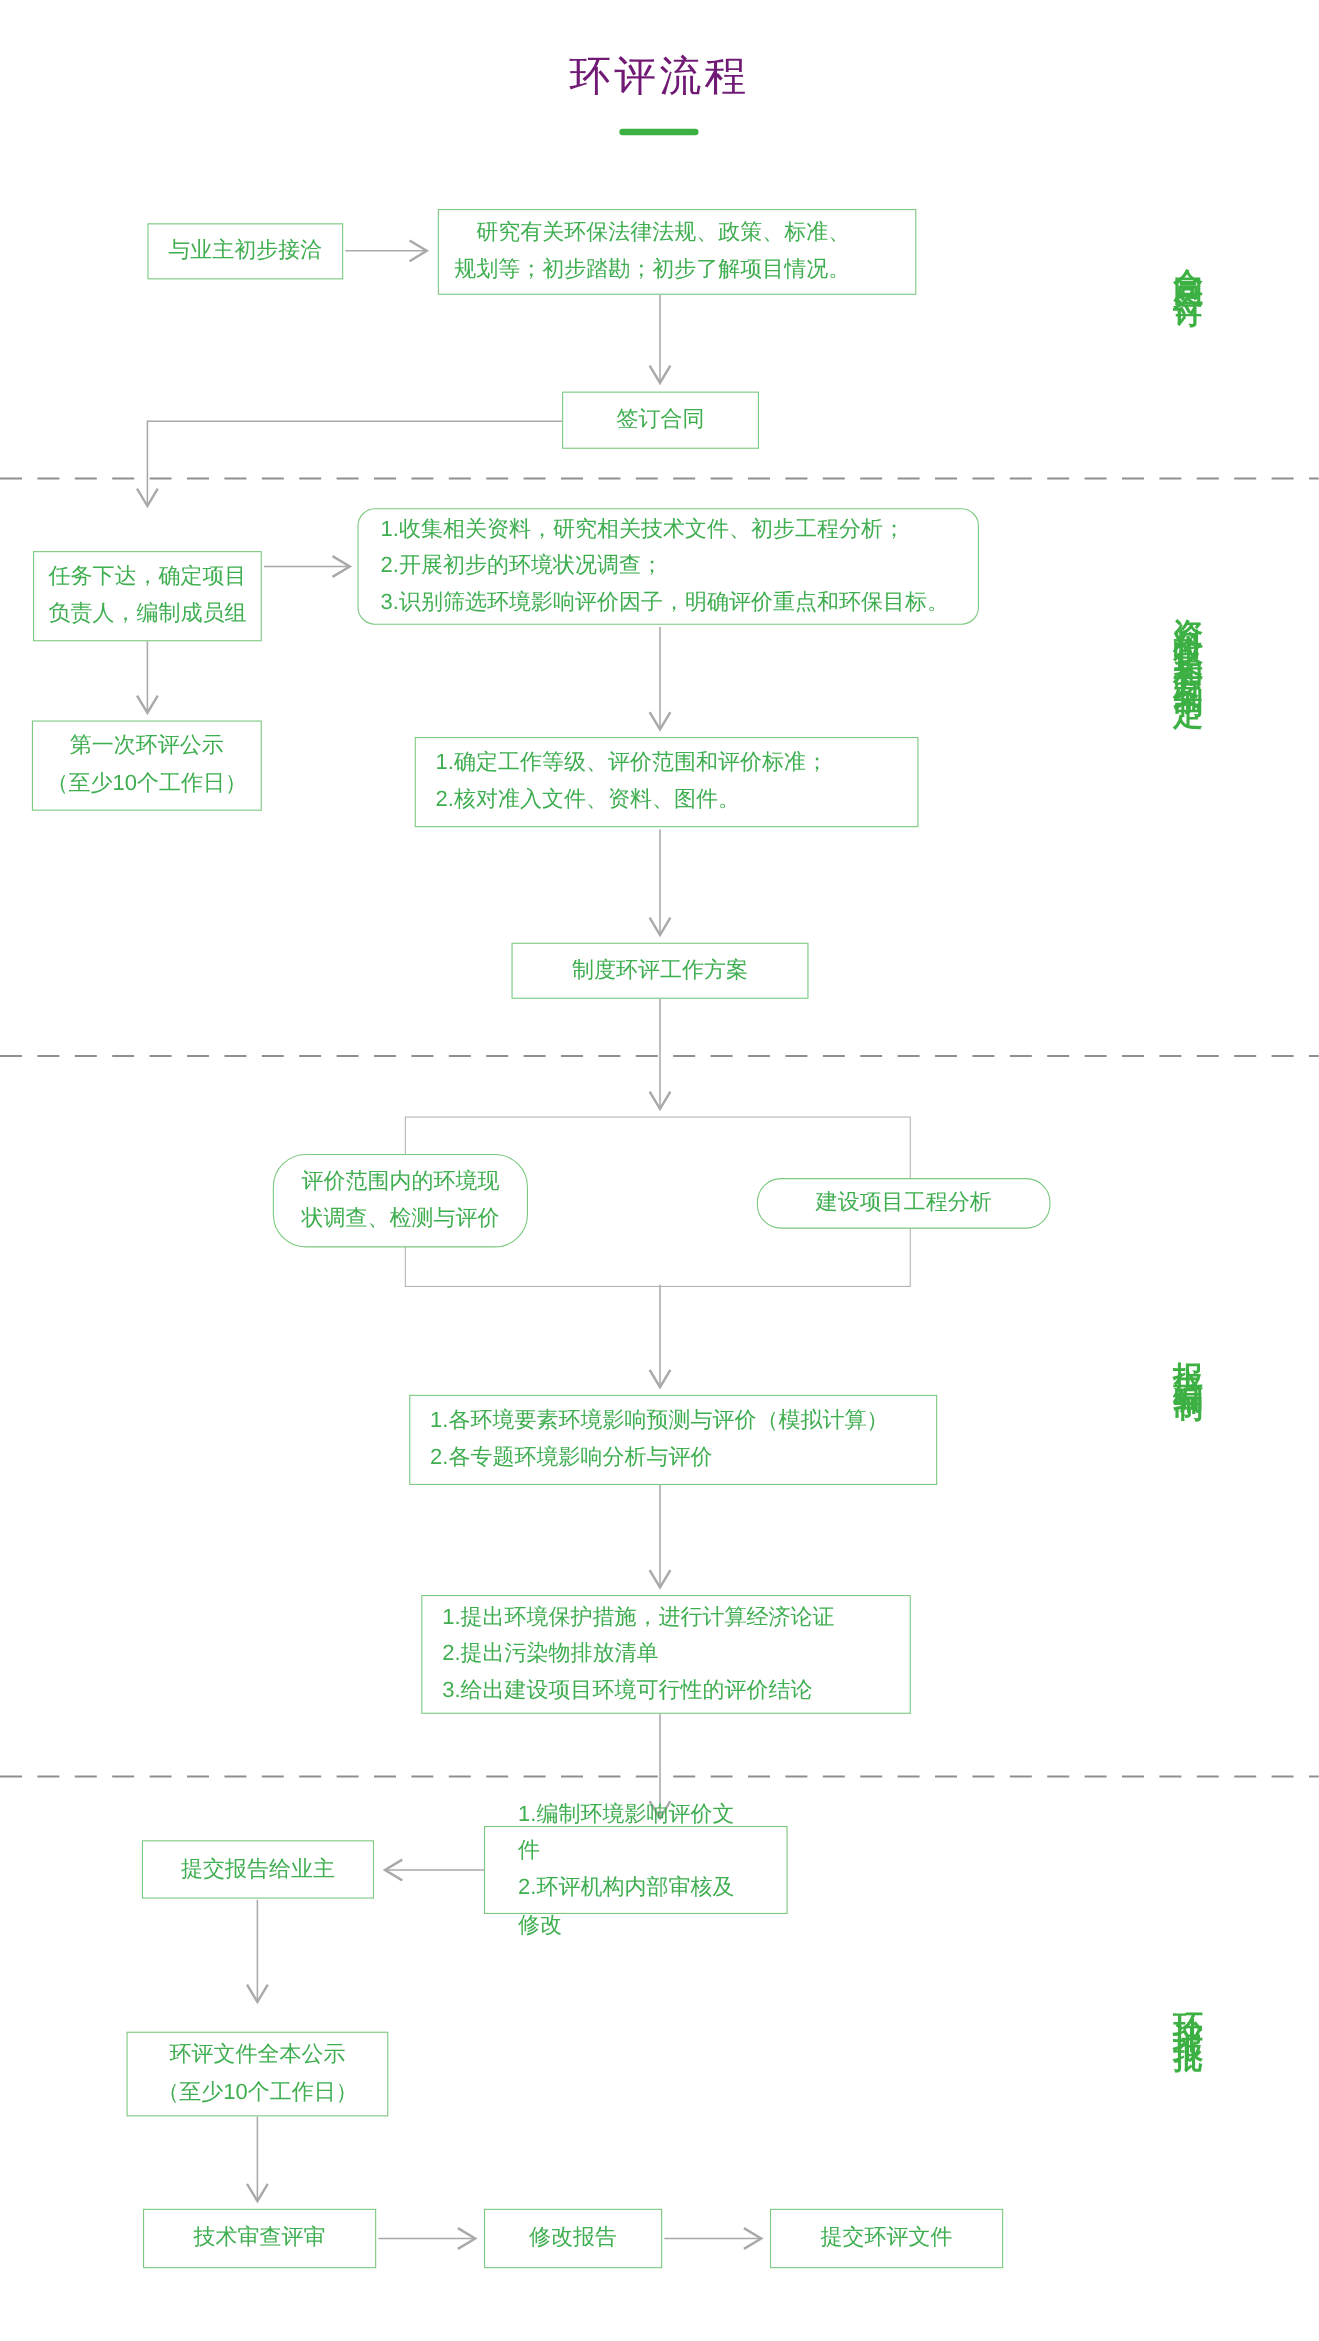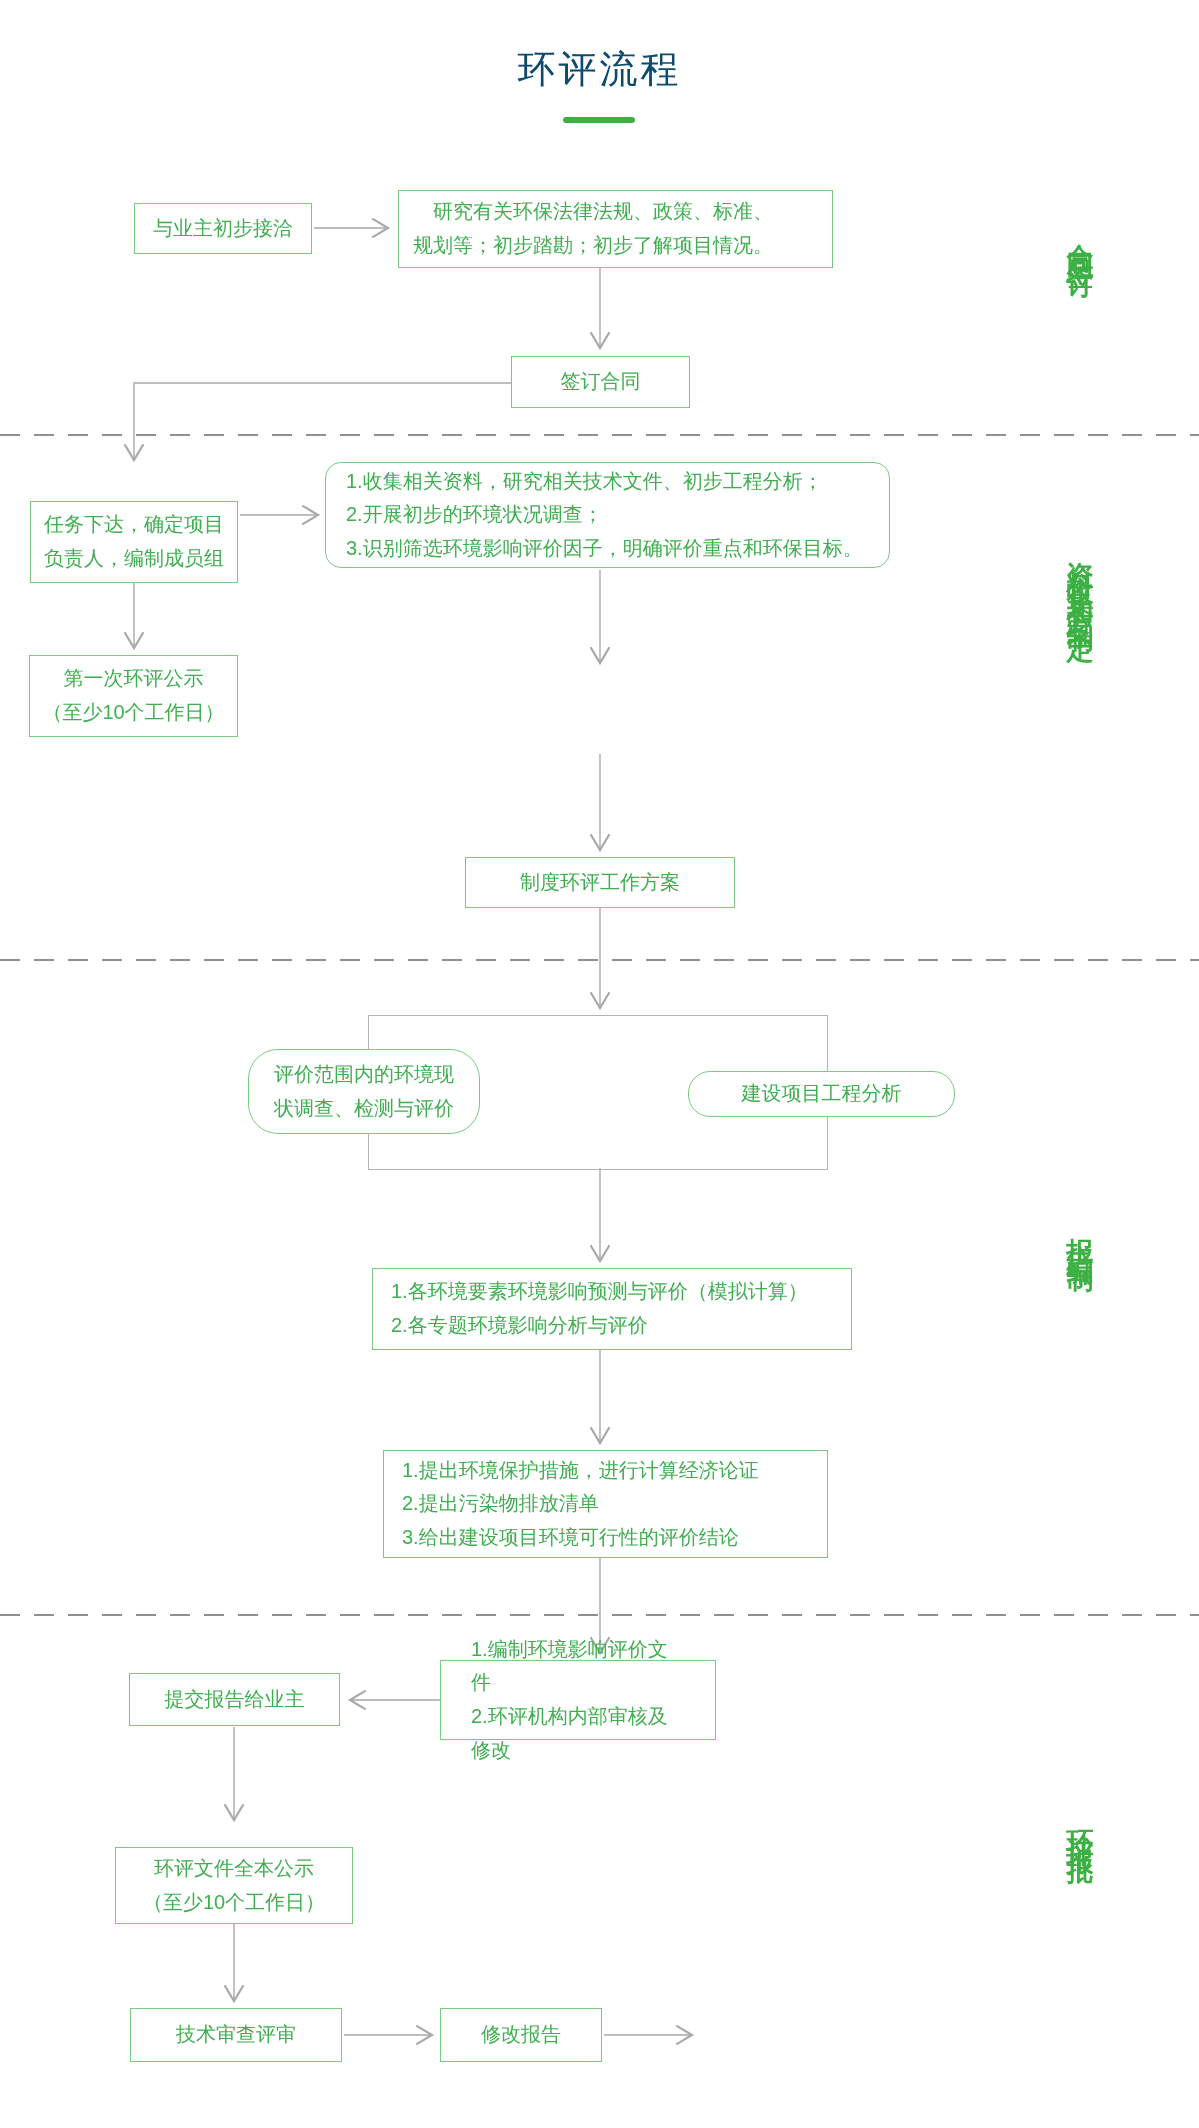--- a/index.html
+++ b/index.html
@@ -1,20 +1,20 @@
 <!DOCTYPE html>
 <html><head>
 <meta charset="utf-8">
 <style>
   html,body{margin:0;padding:0;background:#ffffff;}
   body{font-family:"Liberation Sans","DejaVu Sans",sans-serif;}
   .canvas{position:relative;width:1199px;height:2128px;background:#ffffff;overflow:hidden;}
   svg.wires{position:absolute;left:0;top:0;width:1199px;height:2128px;pointer-events:none;}
   .page-title{position:absolute;left:0;top:44px;width:100%;text-align:center;
-    font-size:38px;letter-spacing:3px;color:#0c4a6e;font-weight:400;}
+    font-size:38px;letter-spacing:3px;color:#701a75;font-weight:400;}
   .title-underline{position:absolute;left:563px;top:117px;width:72px;height:6px;
     background:#3cb043;border-radius:3px;}
   .node{position:absolute;box-sizing:border-box;border:1px solid #7bc97f;background:#ffffff;
     color:#3fae50;font-size:20px;line-height:1.68;white-space:pre-line;
     display:flex;align-items:center;justify-content:center;text-align:center;}
   .node.la{justify-content:flex-start;text-align:left;}
   .stage-label{position:absolute;left:1062px;writing-mode:vertical-rl;text-orientation:upright;
     color:#3cb043;font-weight:bold;font-size:27px;letter-spacing:9px;}
   .ghost-frame{position:absolute;left:368px;top:1015px;width:458px;height:153px;
     border:1px solid #b3b3b3;background:transparent;}
@@ -72,32 +72,35 @@
 规划等；初步踏勘；初步了解项目情况。</div>
   <div class="node" style="left:511px;top:356px;width:179px;height:52px;">签订合同</div>
 
   <div class="node" style="left:30px;top:490px;width:208px;height:82px;margin-top:11px;">任务下达，确定项目
 负责人，编制成员组</div>
   <div class="node la" style="left:325px;top:462px;width:565px;height:106px;padding:0 20px;border-radius:16px;">1.收集相关资料，研究相关技术文件、初步工程分析；
 2.开展初步的环境状况调查；
 3.识别筛选环境影响评价因子，明确评价重点和环保目标。</div>
   <div class="node" style="left:29px;top:655px;width:209px;height:82px;">第一次环评公示
 （至少10个工作日）</div>
+  <div class="node la" style="left:377px;top:670px;width:458px;height:82px;padding:0 18px;">1.确定工作等级、评价范围和评价标准；
+2.核对准入文件、资料、图件。</div>
   <div class="node" style="left:465px;top:857px;width:270px;height:51px;">制度环评工作方案</div>
 
   <div class="node" style="left:248px;top:1049px;width:232px;height:85px;border-radius:30px;">评价范围内的环境现
 状调查、检测与评价</div>
   <div class="node" style="left:688px;top:1071px;width:267px;height:46px;border-radius:22px;">建设项目工程分析</div>
   <div class="node la" style="left:372px;top:1268px;width:480px;height:82px;padding:0 18px;">1.各环境要素环境影响预测与评价（模拟计算）
 2.各专题环境影响分析与评价</div>
   <div class="node la" style="left:383px;top:1450px;width:445px;height:108px;padding:0 18px;">1.提出环境保护措施，进行计算经济论证
 2.提出污染物排放清单
 3.给出建设项目环境可行性的评价结论</div>
 
   <div class="node la" style="left:440px;top:1660px;width:276px;height:80px;padding:0 30px;">1.编制环境影响评价文件
 2.环评机构内部审核及修改</div>
   <div class="node" style="left:129px;top:1673px;width:211px;height:53px;">提交报告给业主</div>
   <div class="node" style="left:115px;top:1827px;width:238px;height:77px;margin-top:20px;">环评文件全本公示
 （至少10个工作日）</div>
   <div class="node" style="left:130px;top:2008px;width:212px;height:54px;">技术审查评审</div>
   <div class="node" style="left:440px;top:2008px;width:162px;height:54px;">修改报告</div>
+  <div class="node" style="left:700px;top:2008px;width:212px;height:54px;">提交环评文件</div>
 
 </div>
 
 </body></html>

